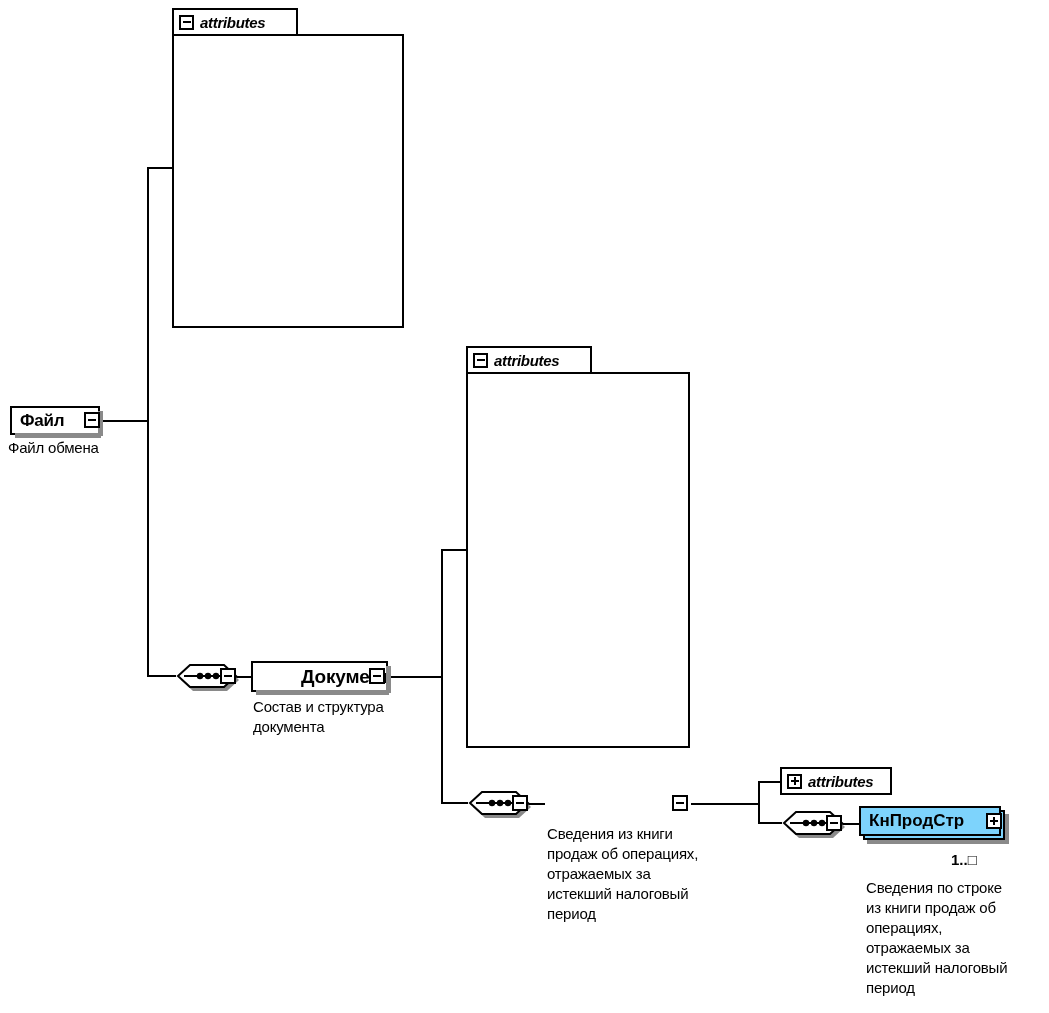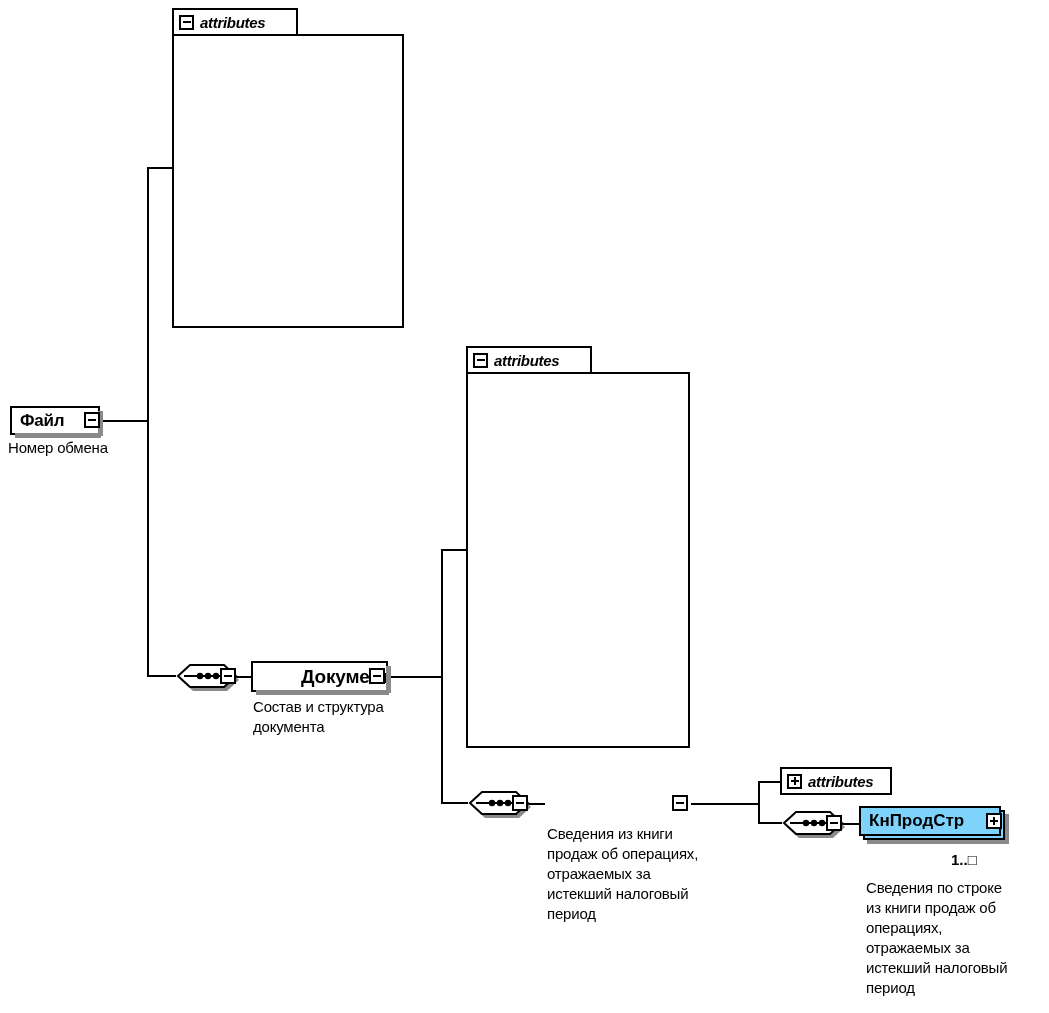--- a/index.html
+++ b/index.html
@@ -122,21 +122,21 @@
   <div class="ln lnh" style="left:758px;top:822px;width:24px;"></div>
 
   <div class="ln lnh" style="left:842px;top:823px;width:17px;"></div>
 
   <div class="ebox shadow" style="left:10px;top:406px;width:90px;height:29px;font-size:17px;">
     <span class="lbl">Файл</span>
   </div>
   <div class="tg" style="left:84px;top:412px;">
     <i class="hbar"></i>
   </div>
-  <div class="txt" style="left:8px;top:438px;width:180px;">Номер обмена</div>
+  <div class="txt" style="left:8px;top:438px;width:180px;">Файл обмена</div>
 
   <div class="attrbox" style="left:172px;top:8px;">
     <div class="tab" style="width:126px;height:28px;">
       <span class="tg" style="position:relative;left:auto;top:auto;width:15px;height:15px;">
           <i class="hbar"></i>
         </span>
       <span class="ttl">attributes</span>
     </div>
     <div class="body" style="left:0px;top:26px;width:232px;height:294px;"></div>
     <div class="cover" style="left:2px;top:26px;width:122px;height:3px;"></div>

